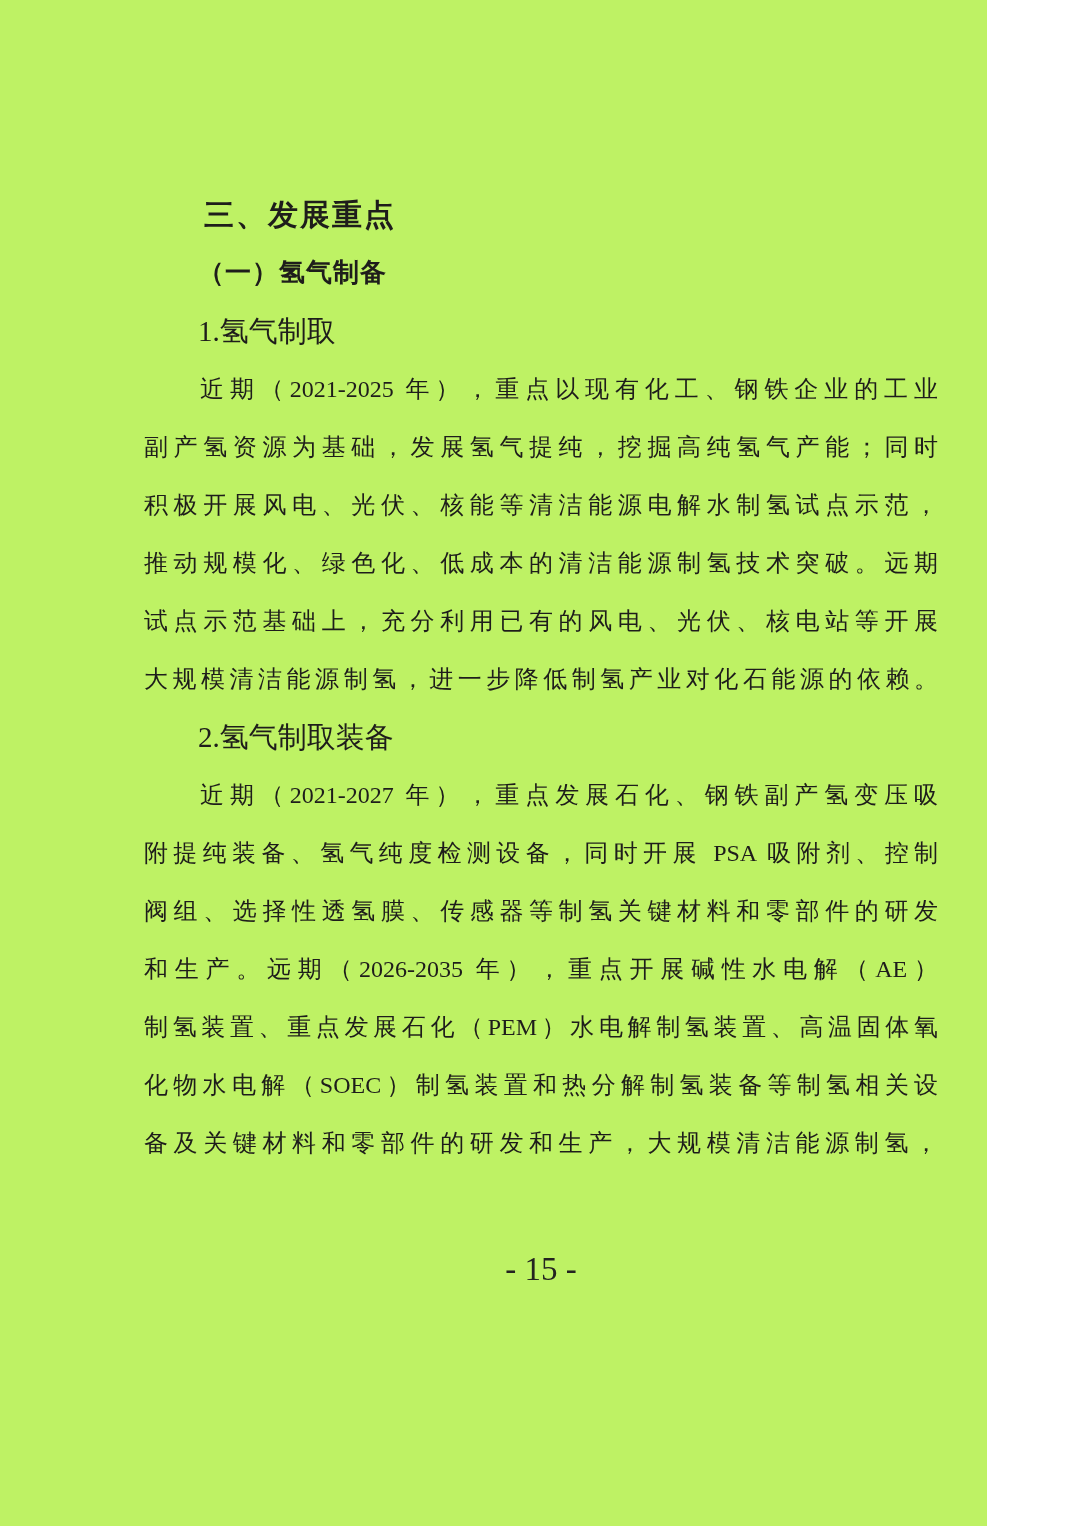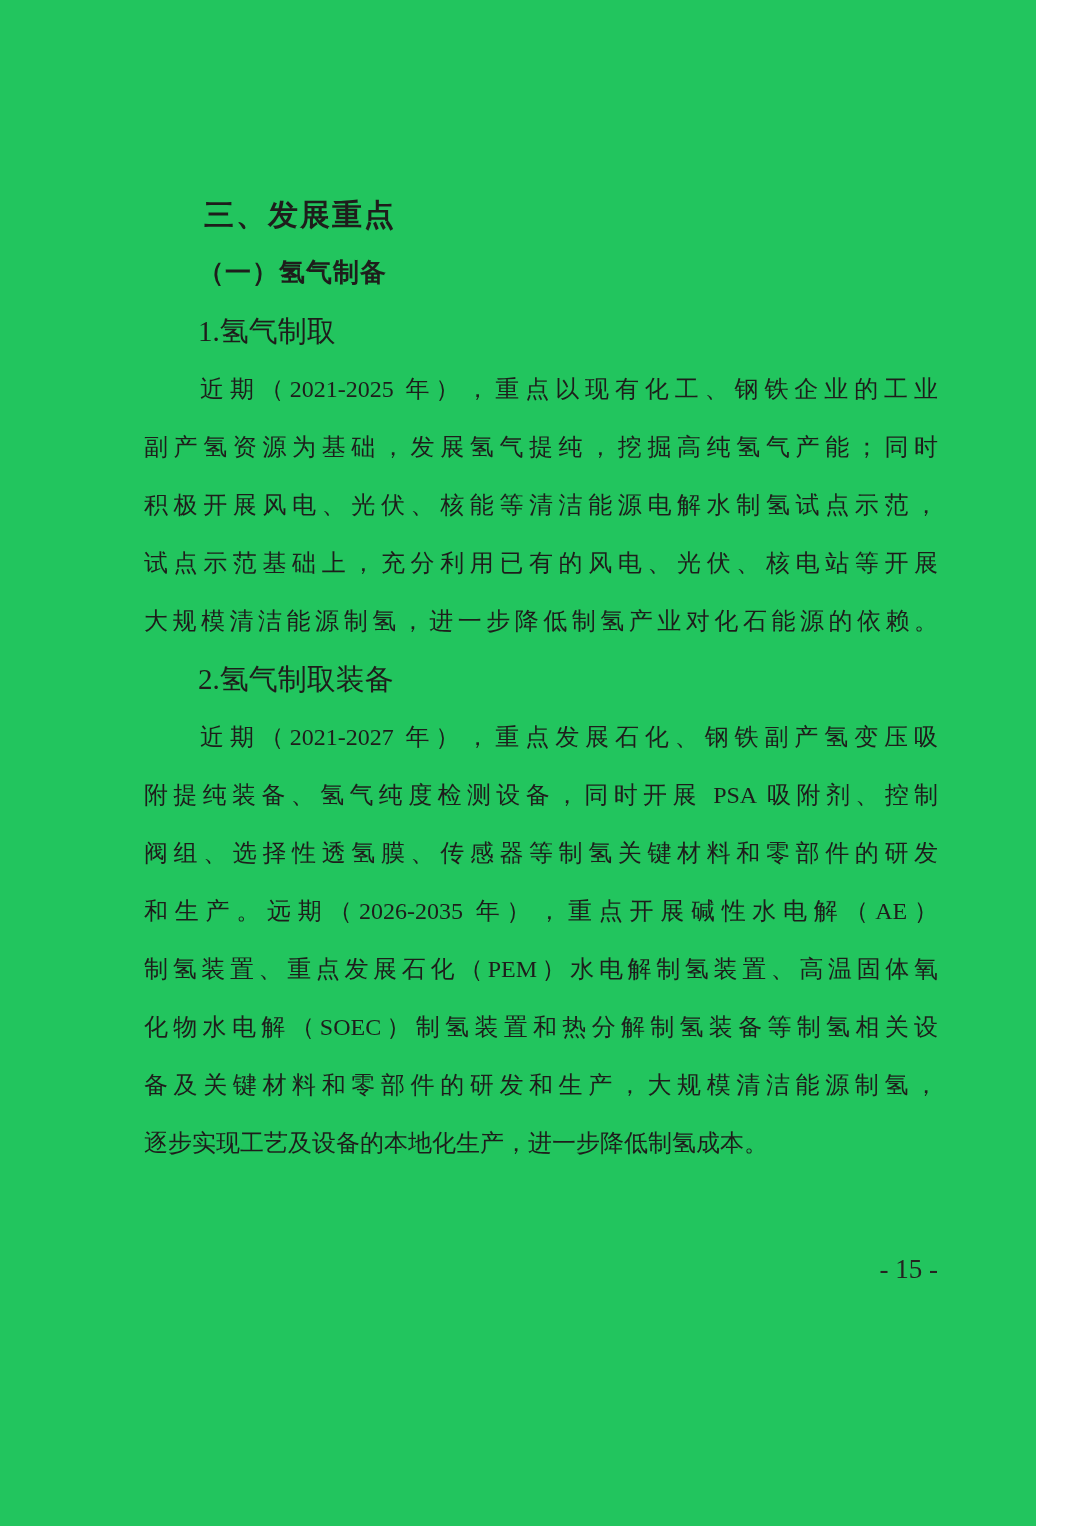--- a/index.html
+++ b/index.html
@@ -2,26 +2,27 @@
 <html><head>
 <meta charset="utf-8">
 <style>
   html, body {
     margin: 0;
     padding: 0;
     background: #ffffff;
   }
   .page {
     position: relative;
-    width: 1036px;
+    width: 939px;
     height: 1526px;
-    background: #22c55e;
+    background: #bef264;
     overflow: hidden;
     font-family: "Liberation Serif", "DejaVu Serif", serif;
     color: #1e1d1b;
+    padding-left: 48px;
   }
   .content {
     position: absolute;
     left: 144px;
     top: 186px;
     width: 794px;
   }
   .heading {
     line-height: 58px;
     white-space: nowrap;
@@ -56,55 +57,55 @@
   }
   .line.indent {
     text-indent: 56px;
   }
   .line.no-stretch {
     text-align: left;
     text-align-last: left;
   }
   .page-number {
     margin-top: 68px;
-    text-align: right;
-    font-size: 27px;
+    text-align: center;
+    font-size: 33px;
     line-height: 58px;
     color: #242320;
   }
 </style>
 </head>
 <body>
 
 <div class="page">
   <div class="content">
 
     <div class="heading h1">三、发展重点</div>
 
     <div class="heading h2">（一）氢气制备</div>
 
     <div class="heading h3">1.氢气制取</div>
 
     <div class="paragraph justify-last">
         <div class="line indent">近期（2021-2025 年），重点以现有化工、钢铁企业的工业</div>
         <div class="line">副产氢资源为基础，发展氢气提纯，挖掘高纯氢气产能；同时</div>
         <div class="line">积极开展风电、光伏、核能等清洁能源电解水制氢试点示范，</div>
+        <div class="line">推动规模化、绿色化、低成本的清洁能源制氢技术突破。远期</div>
         <div class="line">试点示范基础上，充分利用已有的风电、光伏、核电站等开展</div>
         <div class="line">大规模清洁能源制氢，进一步降低制氢产业对化石能源的依赖。</div>
       </div>
 
     <div class="heading h3">2.氢气制取装备</div>
 
     <div class="paragraph">
         <div class="line indent">近期（2021-2027 年），重点发展石化、钢铁副产氢变压吸</div>
         <div class="line">附提纯装备、氢气纯度检测设备，同时开展 PSA 吸附剂、控制</div>
         <div class="line">阀组、选择性透氢膜、传感器等制氢关键材料和零部件的研发</div>
         <div class="line">和生产。远期（2026-2035 年），重点开展碱性水电解（AE）</div>
         <div class="line">制氢装置、重点发展石化（PEM）水电解制氢装置、高温固体氧</div>
         <div class="line">化物水电解（SOEC）制氢装置和热分解制氢装备等制氢相关设</div>
         <div class="line">备及关键材料和零部件的研发和生产，大规模清洁能源制氢，</div>
-        <div class="line no-stretch">逐步实现工艺及设备的本地化生产，进一步降低制氢成本。</div>
       </div>
 
     <div class="page-number">- 15 -</div>
 
   </div>
 </div>
 
 </body></html>

